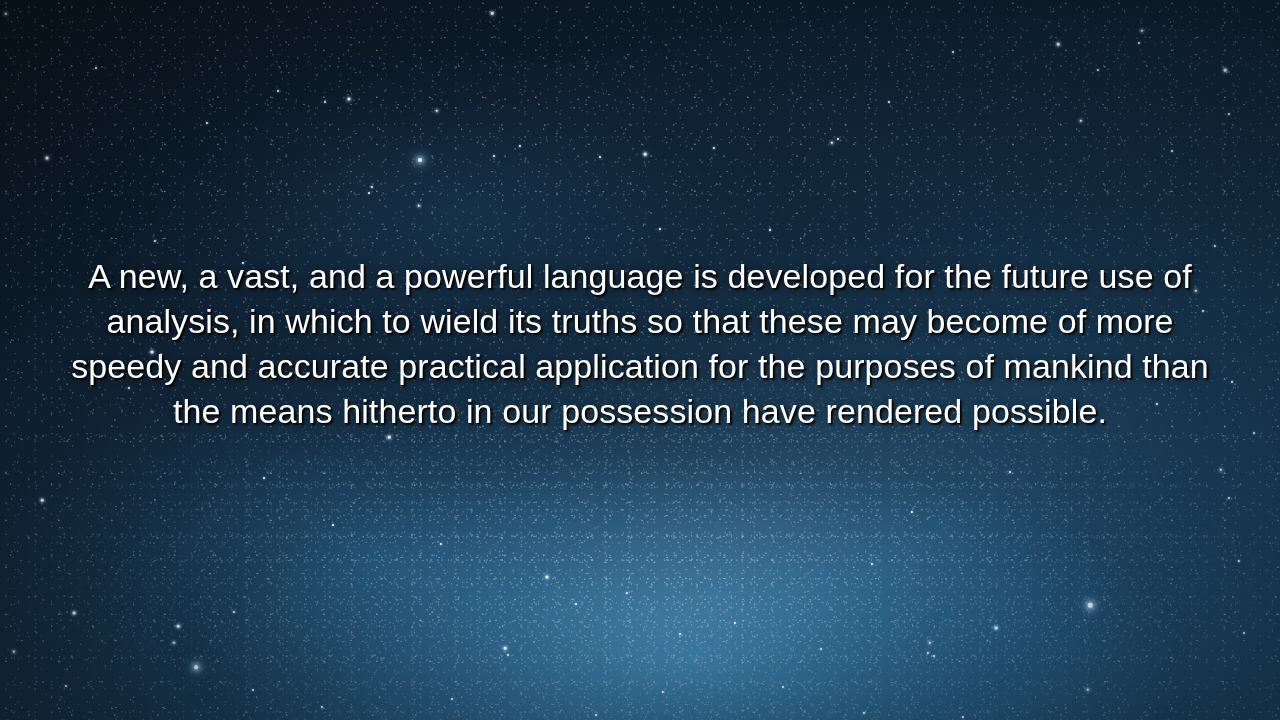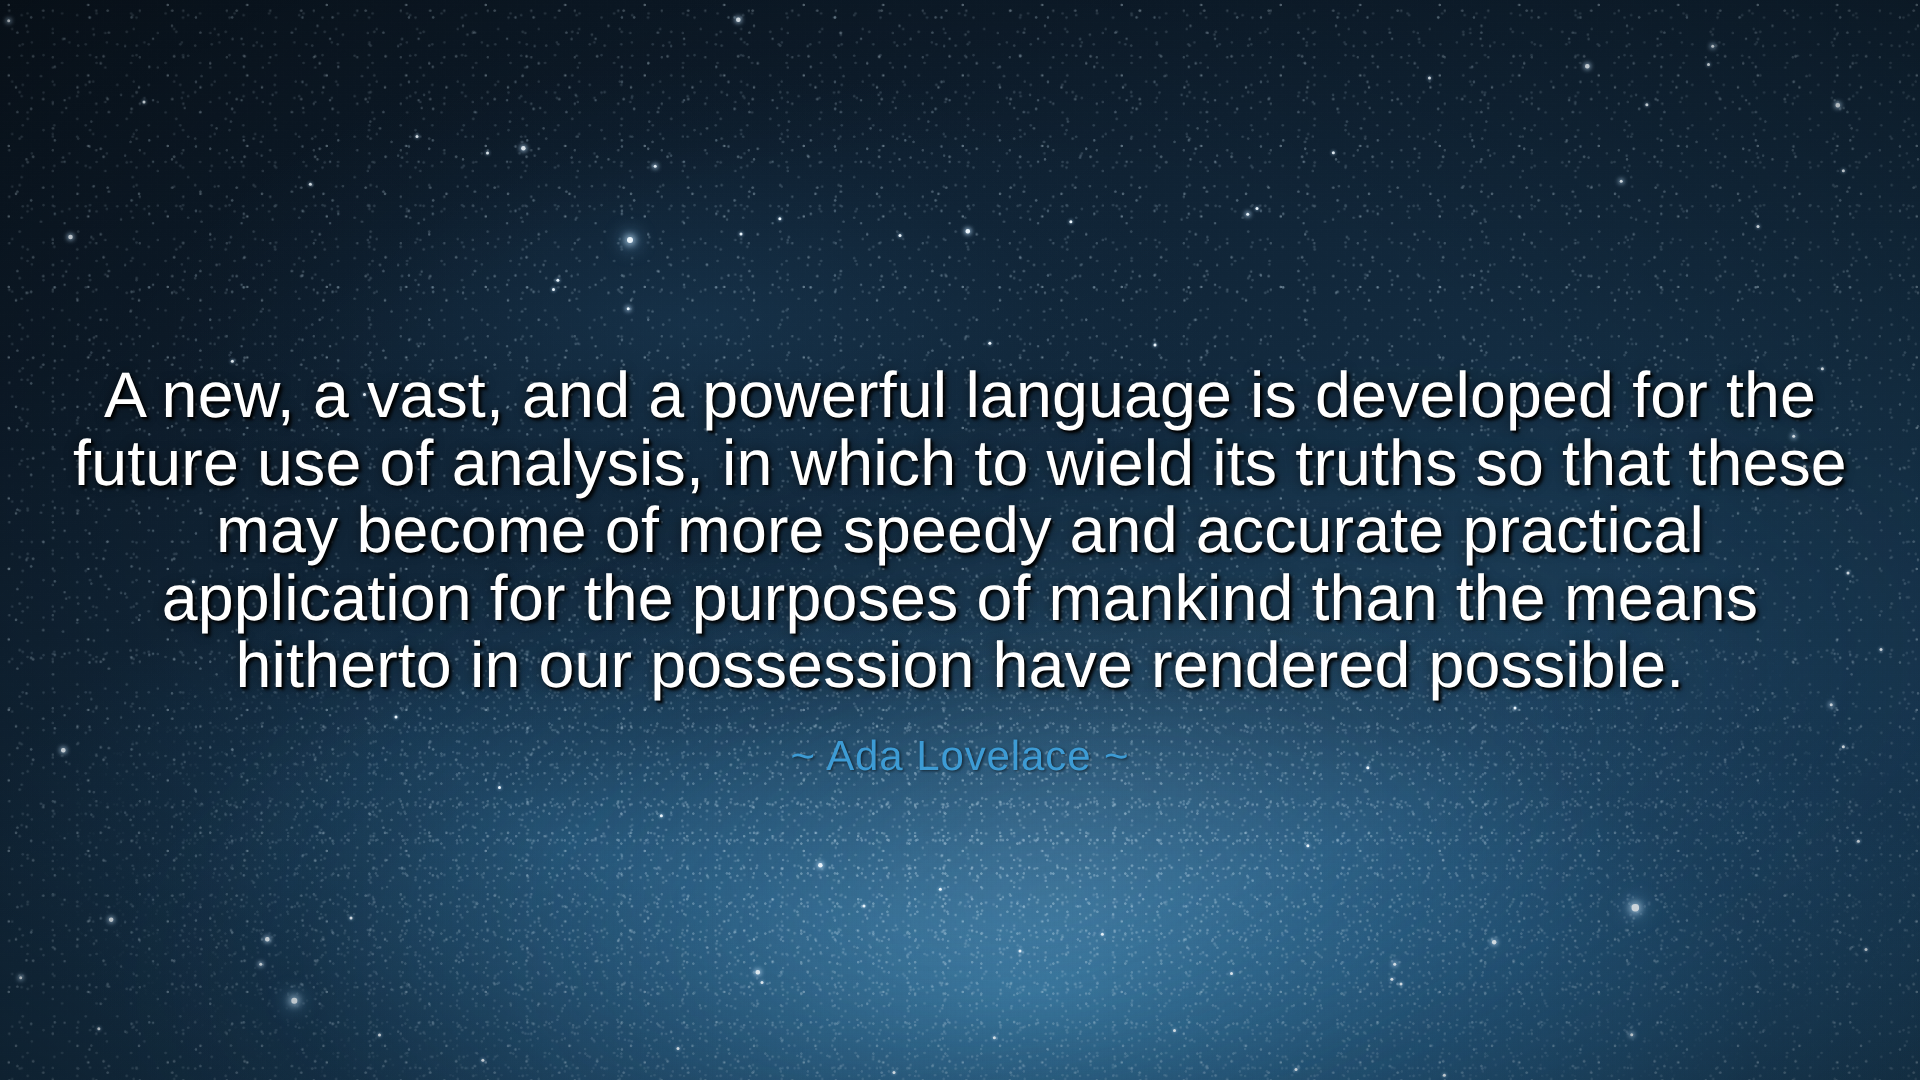--- a/index.html
+++ b/index.html
@@ -144,23 +144,23 @@
     position: absolute;
     left: 0;
     right: 0;
     top: 242px;
     text-align: center;
     padding: 0 40px;
     box-sizing: border-box;
   }
 
   .quote-text {
-    margin: 0;
+    margin: 12px;
     color: #ffffff;
-    font-size: 43px;
+    font-size: 34px;
     line-height: 45px;
     font-weight: 400;
     letter-spacing: 0.1px;
     text-shadow:
       2px 2px 2px rgba(0,0,0,0.82),
       1px 1px 0 rgba(0,0,0,0.55),
       0 0 8px rgba(0,0,0,0.45);
   }
 
   .quote-attribution {
@@ -271,16 +271,15 @@
       <div class="star sm" style="left: 660px; top: 229px; width: 2.2px; height: 2.2px;"></div>
       <div class="star sm" style="left: 243px; top: 263px; width: 2px; height: 2px;"></div>
       <div class="star sm" style="left: 155px; top: 241px; width: 2.2px; height: 2.2px;"></div>
     </div>
 
   <div class="grain"></div>
   <div class="vignette"></div>
 
   <div class="quote-block">
     <p class="quote-text">A new, a vast, and a powerful language is developed for the future use of analysis, in which to wield its truths so that these may become of more speedy and accurate practical application for the purposes of mankind than the means hitherto in our possession have rendered possible.</p>
-    <p class="quote-attribution">~ Ada Lovelace ~</p>
   </div>
 
 </div>
 
 </body></html>

